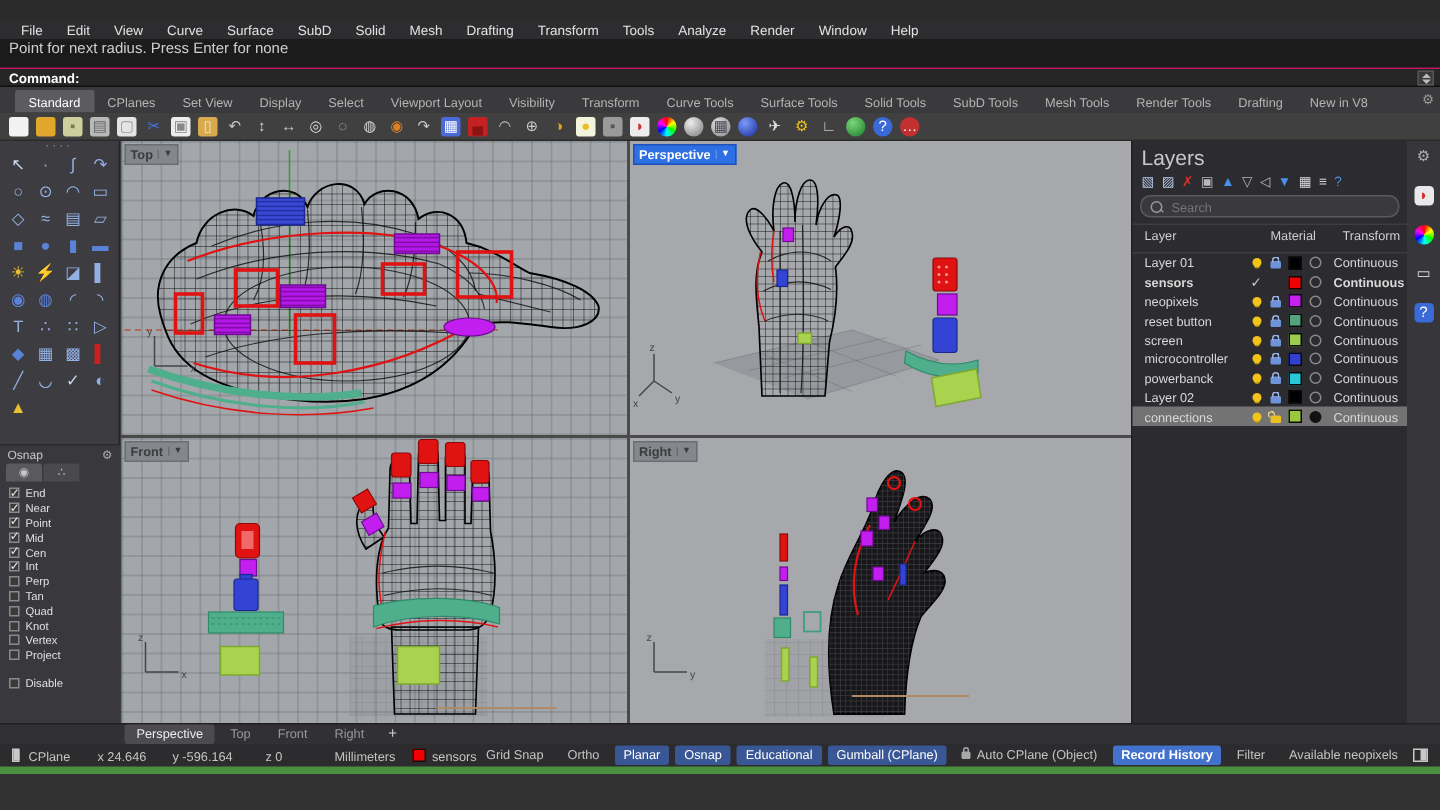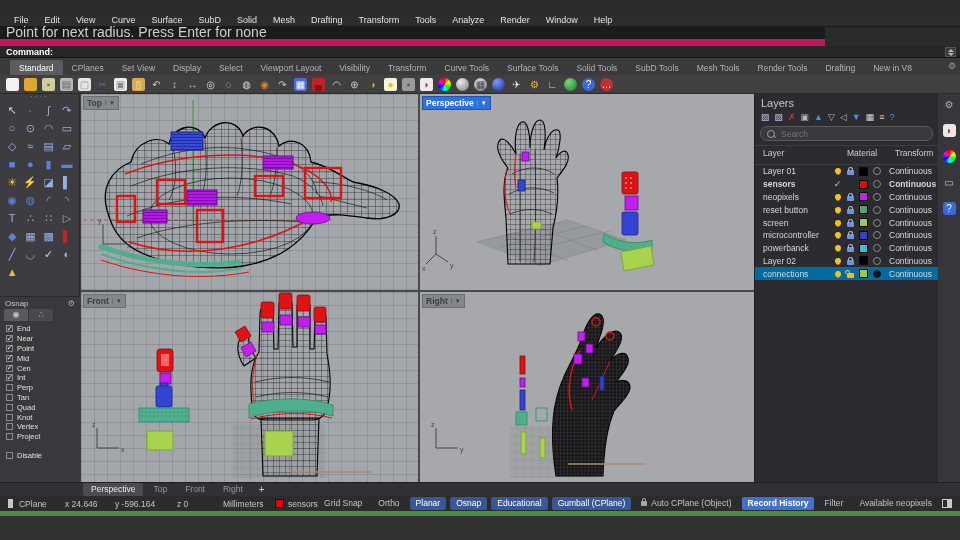--- a/index.html
+++ b/index.html
@@ -13,22 +13,22 @@
   .wtitle{flex:1;white-space:nowrap;}
   .wbtns{display:flex;gap:0;margin-right:2px;}
   .wbtn{width:24px;text-align:center;color:#bbb;font-size:9px;line-height:14px;}
 
   
   .menubar{position:absolute;left:0;top:14px;width:960px;height:13px;background:#2d2d30;display:flex;
     align-items:center;padding-left:6px;gap:0;border-bottom:1px solid #1a1a1a;box-sizing:border-box;}
   .menu-item{color:#e2e2e2;font-size:9px;padding:2px 8px;line-height:13px;}
 
   
-  .cmdhist{position:absolute;left:0;top:27px;width:825px;height:19px;background:#1b1b1b;color:#cfcfcf;
-    font-size:14px;line-height:9.5px;padding:1px 0 0 6px;box-sizing:border-box;border-bottom:7px solid #be185d;}
+  .cmdhist{position:absolute;left:0;top:27px;width:960px;height:19px;background:#1b1b1b;color:#cfcfcf;
+    font-size:10px;line-height:9.5px;padding:1px 0 0 6px;box-sizing:border-box;border-bottom:1px solid #be185d;}
   .histline{white-space:nowrap;position:relative;}
   .hl2:before{content:"";position:absolute;left:-5px;top:1px;width:2px;height:7px;background:#caa22a;}
   .cmdline{position:absolute;left:0;top:46px;width:960px;height:12px;background:#262626;color:#fff;
     font-size:9px;font-weight:bold;line-height:12px;padding-left:6px;box-sizing:border-box;border-bottom:1px solid #111;}
   .cmd-spin{position:absolute;right:4px;top:1px;width:11px;height:10px;background:#3a3a3a;border:1px solid #555;
     box-sizing:border-box;display:flex;flex-direction:column;align-items:center;justify-content:center;gap:1px;}
   .cmd-spin i{display:block;width:0;height:0;border-left:3px solid transparent;border-right:3px solid transparent;}
   .cmd-spin i.up{border-bottom:3px solid #bbb;} .cmd-spin i.dn{border-top:3px solid #bbb;}
 
   
@@ -92,34 +92,34 @@
   .f-green{fill:var(--green);stroke:#7fa832;stroke-width:1;}
   .band{fill:none;stroke:var(--teal);stroke-width:5;}
   .band.thin{stroke-width:2;}
   .axisg{stroke:#43474b;stroke-width:1;fill:none;}
   .vp svg text{font-size:7px;fill:#43474b;font-weight:normal;}
   .dash-brown{stroke:#b25b3f;stroke-width:1;stroke-dasharray:4 3;}
   .axis-green{stroke:#2da02d;stroke-width:1;}
 
   
   .layers{position:absolute;left:754px;top:0;width:184px;height:388px;background:#2c2c30;border-left:1px solid #202020;box-sizing:border-box;color:#d8d8d8;}
-  .lp-head{font-size:11px;color:#c8c8c8;padding:3px 6px 2px;}
+  .lp-head{font-size:14px;color:#c8c8c8;padding:3px 6px 2px;}
   .lp-toolbar{display:flex;align-items:center;gap:5px;padding:1px 6px 3px;}
   .lp-tb{font-size:9px;line-height:10px;}
   .lp-search{margin:1px 5px 4px;height:13px;background:#3a3a3e;border:1px solid #5a5a5e;border-radius:7px;
     display:flex;align-items:center;padding:0 6px;gap:4px;}
   .lp-search input{background:transparent;border:none;outline:none;color:#cfcfcf;font-size:8.5px;width:130px;
     font-family:"Liberation Sans",sans-serif;}
   .mag{width:6px;height:6px;border:1px solid #9a9a9a;border-radius:50%;position:relative;flex:0 0 auto;}
   .mag:after{content:"";position:absolute;left:5px;top:5px;width:3px;height:1px;background:#9a9a9a;transform:rotate(45deg);}
   .lp-cols{display:flex;font-size:8.5px;color:#cfcfcf;border-top:1px solid #3e3e42;border-bottom:1px solid #3e3e42;
     padding:2px 0 6px 8px;}
   .lp-cols .c1{width:84px;} .lp-cols .c2{width:48px;} .lp-cols .c3{flex:1;}
   .lrow{display:flex;align-items:center;height:12.8px;padding-left:0;font-size:8.5px;}
-  .lrow.selected{background:#0369a1;}
+  .lrow.selected{background:#737373;}
   .lname{width:76px;white-space:nowrap;overflow:hidden;padding-left:8px;box-sizing:border-box;}
   .lname.bold{font-weight:bold;}
   .lcell{width:13px;display:flex;justify-content:center;align-items:center;}
   .bulb{width:6px;height:6px;border-radius:50%;background:#f2c318;box-shadow:0 2px 0 -1px #b8930c;}
   .lockic{width:7px;height:5px;background:#6f93d8;border-radius:1px;position:relative;margin-top:3px;}
   .lockic:before{content:"";position:absolute;top:-3px;left:1px;width:3px;height:3px;border:1px solid #9db6e4;border-bottom:none;border-radius:3px 3px 0 0;}
   .lockic.open{background:#e8c020;} .lockic.open:before{left:-2px;border-color:#e8d28a;transform:rotate(-20deg);}
   .lswatch{width:9px;height:9px;border:1px solid #0a0a0a;box-sizing:border-box;}
   .mat{width:8px;height:8px;border:1px solid #8a8a8a;border-radius:50%;box-sizing:border-box;}
   .mat.filled{background:#121212;border-color:#121212;}

